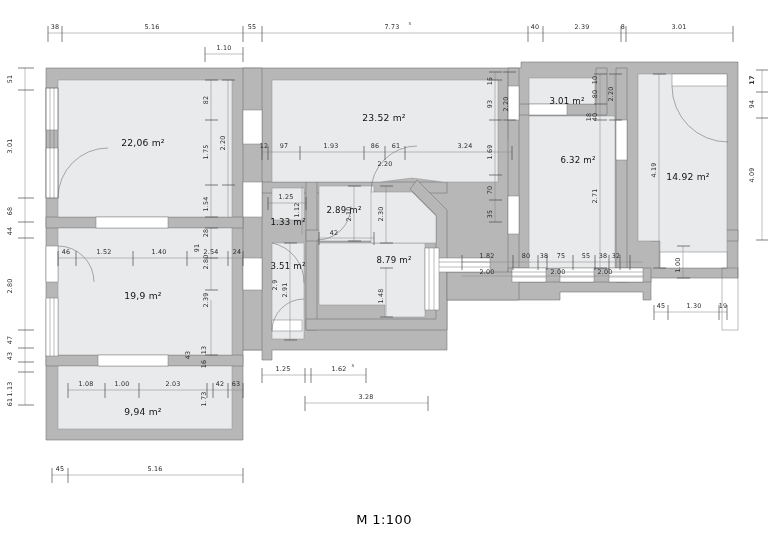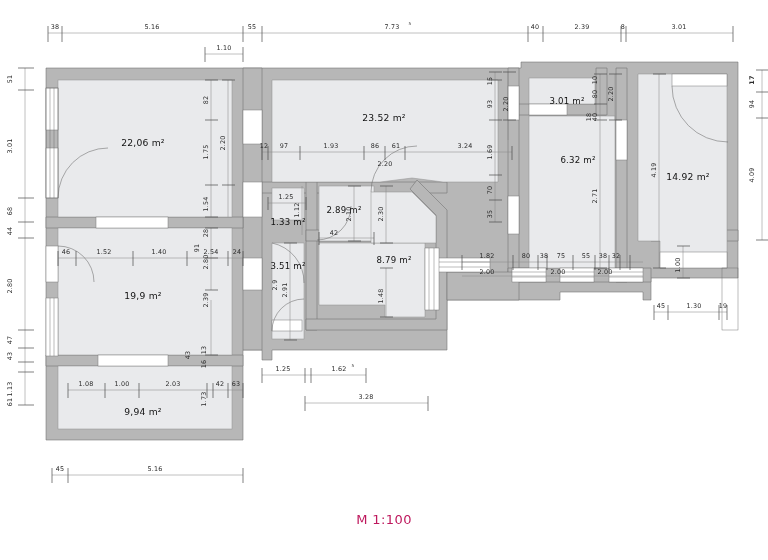--- a/index.html
+++ b/index.html
@@ -4,21 +4,21 @@
 <style>
   html,body{margin:0;padding:0;background:#ffffff;}
   body{
     width:768px;height:560px;overflow:hidden;position:relative;
     font-family:"DejaVu Sans","Liberation Sans",sans-serif;
     color:#1a1a1a;
   }
   #plan{position:absolute;left:0;top:0;width:692px;height:560px;}
   .scale-label{
     position:absolute;left:0;top:512px;width:768px;text-align:center;
-    font-size:13px;letter-spacing:.4px;color:#be185d;
+    font-size:13px;letter-spacing:.4px;color:#000000;
   }
   svg{display:block;}
   text{font-family:"DejaVu Sans","Liberation Sans",sans-serif;fill:#222;}
   .dimtxt{font-size:6.4px;letter-spacing:.25px;fill:#2b2b2b;}
   .dimtxt.sup{font-size:4.2px;}
   .areatxt{font-size:8.6px;fill:#111;letter-spacing:.2px;}
   .areatxt.big{font-size:9.2px;}
   .dimline{stroke:#8d8d8d;stroke-width:.55;fill:none;}
   .tick{stroke:#4a4a4a;stroke-width:.7;}
   .wall{fill:#b7b7b7;stroke:#6f6f6f;stroke-width:.55;}

